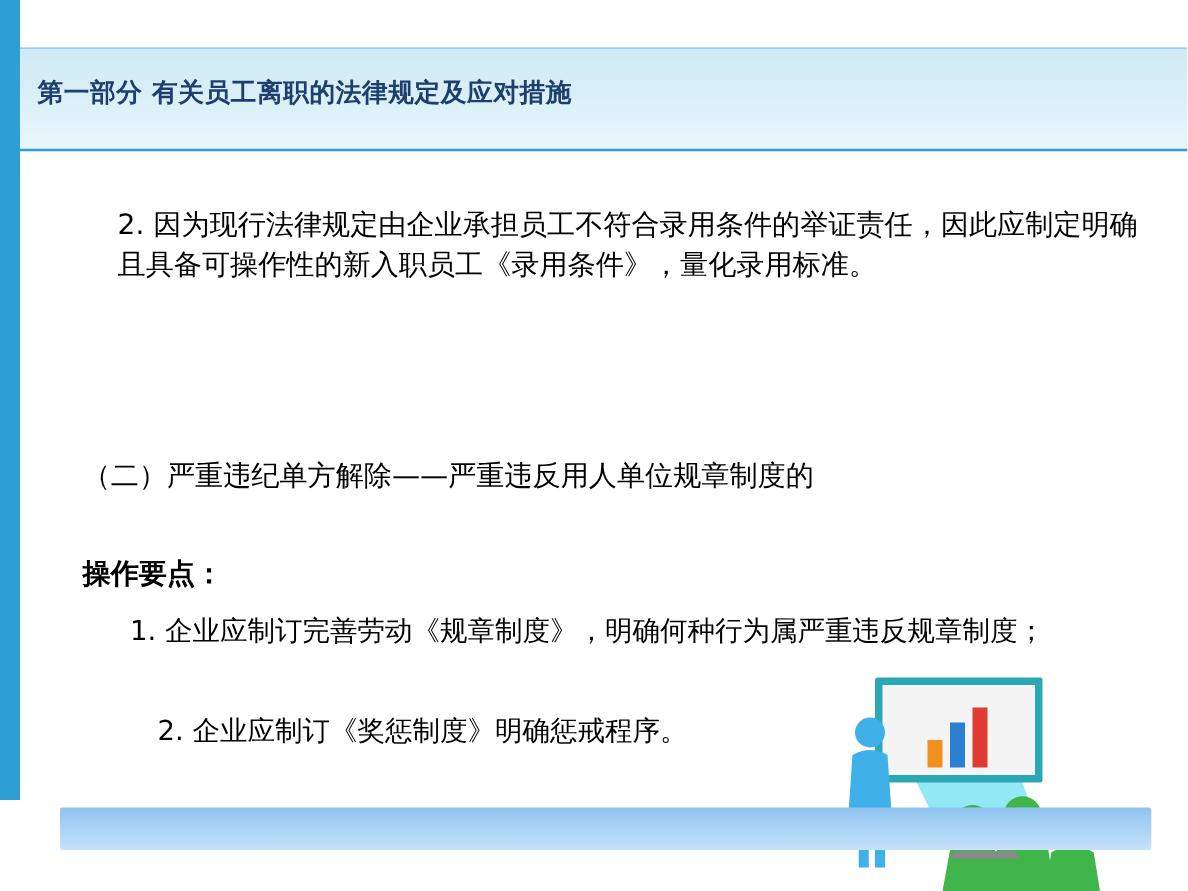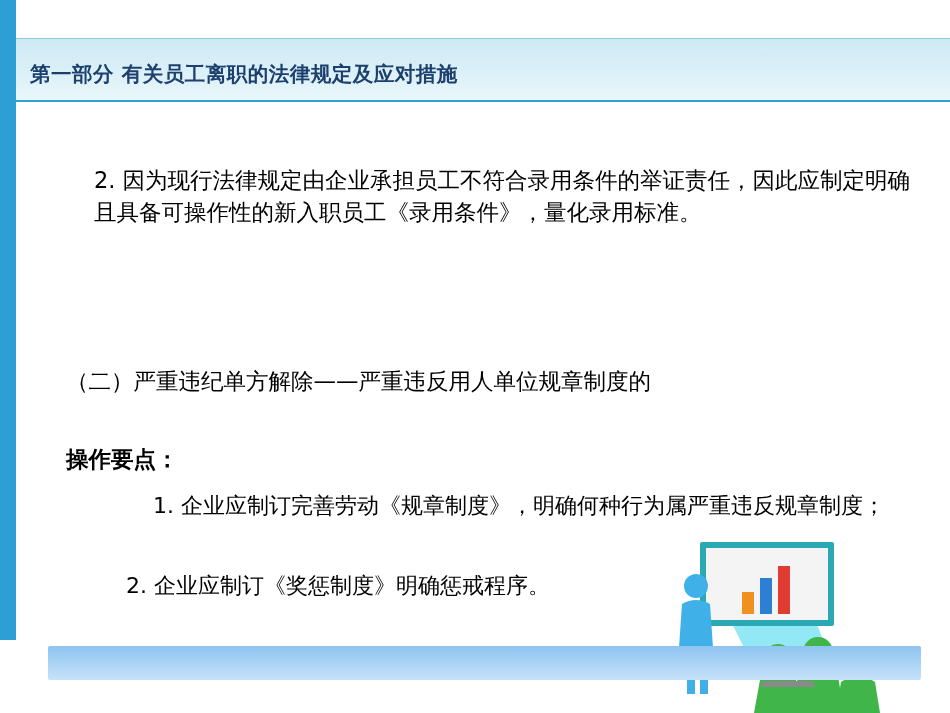--- a/index.html
+++ b/index.html
@@ -24,21 +24,21 @@
     height: 713px;
     background: #2d9fd4;
   }
 
   
   .header-band {
     position: absolute;
     left: 16px;
     top: 38px;
     width: 934px;
-    height: 64px;
+    height: 83px;
     background: linear-gradient(to bottom, #cfeaf4 0%, #d9eff7 45%, #eaf7fb 100%);
   }
   .header-band .rule-top {
     position: absolute;
     left: 0;
     top: 0;
     width: 100%;
     height: 1px;
     background: #8fc9e0;
   }
@@ -98,21 +98,20 @@
     left: 50px;
     top: 334px;
     font-size: 22.5px;
     font-weight: bold;
   }
   .p-item-k1 {
     left: 88px;
     top: 380px;
     width: 830px;
     font-size: 22px;
-    text-align: center;
   }
   .p-item-k2 {
     left: 110px;
     top: 460px;
     width: 830px;
     font-size: 22px;
   }
 
   
   .bottom-band {

